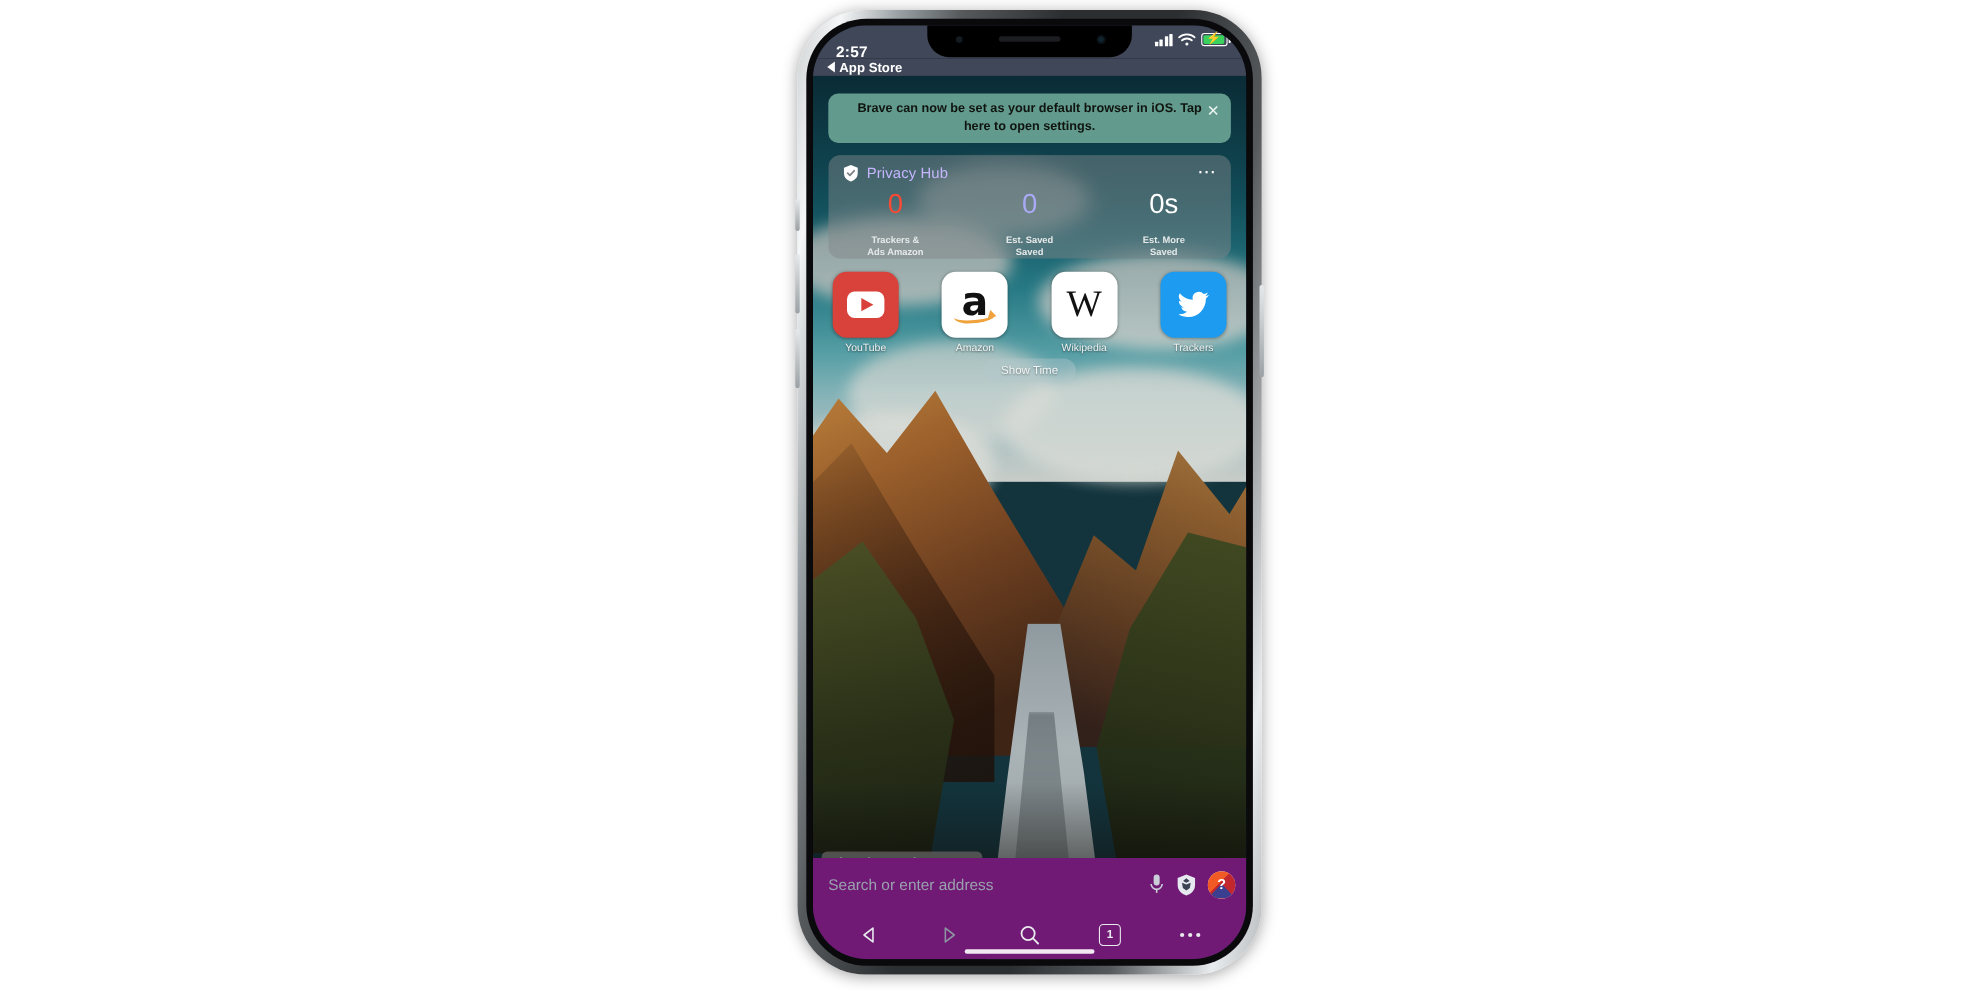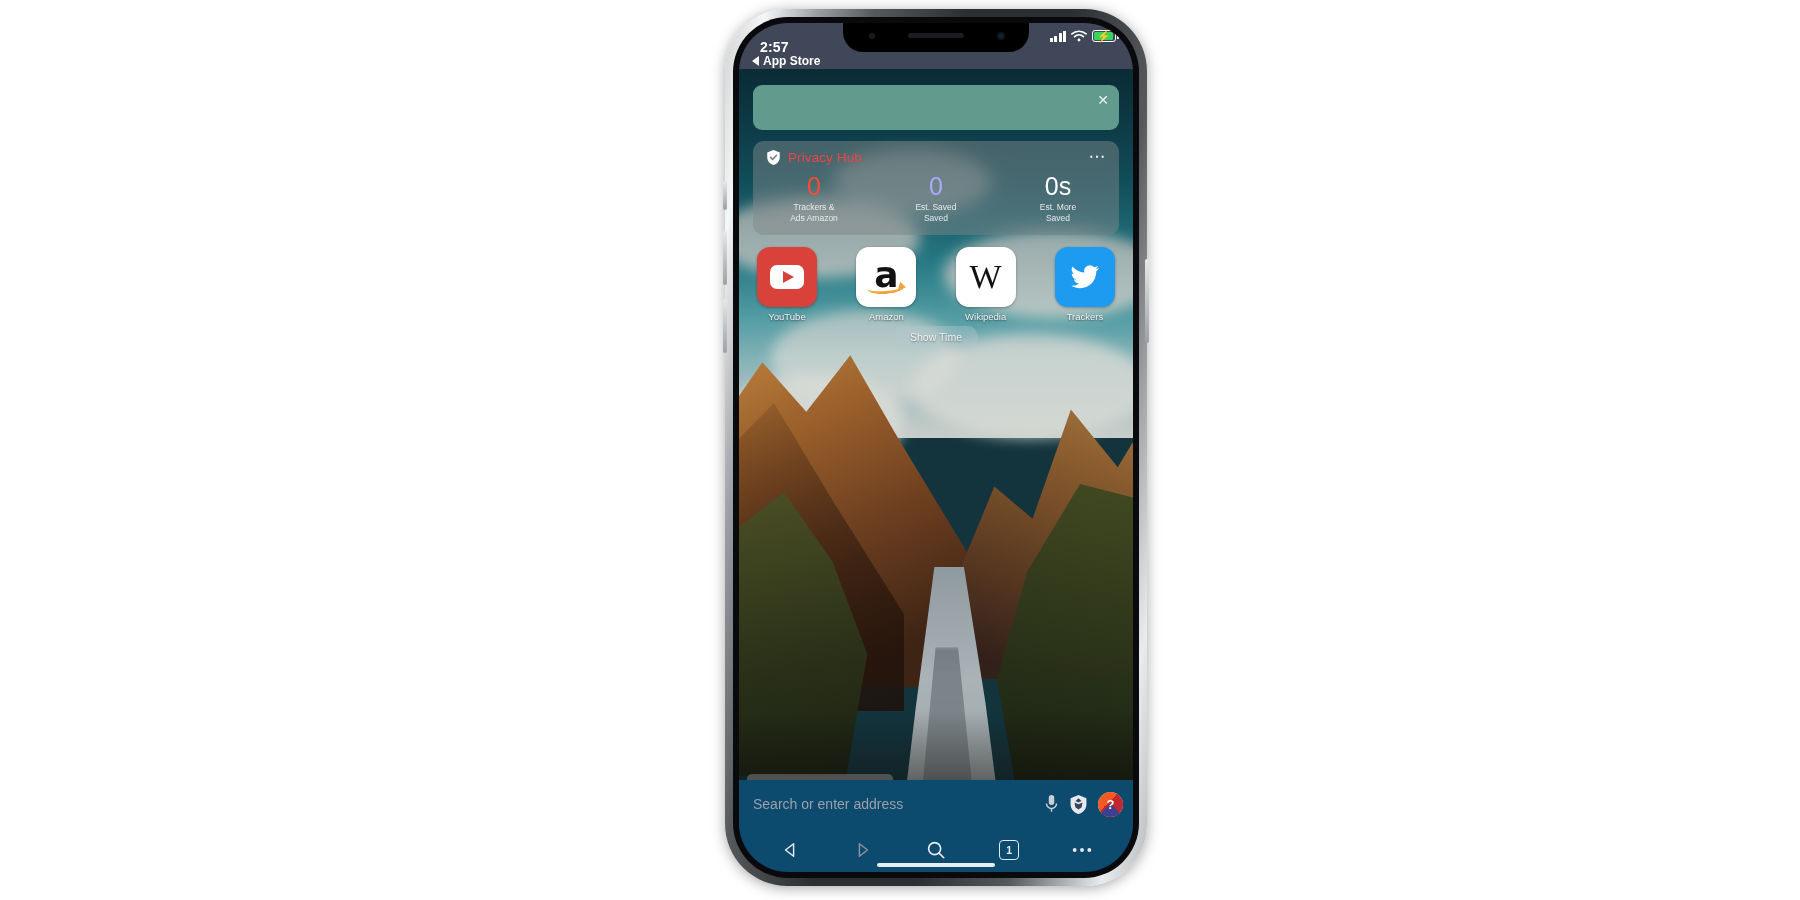--- a/index.html
+++ b/index.html
@@ -154,27 +154,27 @@
     color:#e9f2ee; font-size:14px; line-height:14px; text-align:center; cursor:pointer; }
 
   
   #privacy-hub {
     position:absolute; left:14px; top:72px; right:14px; height:94px;
     background:rgba(130,136,138,0.48); border-radius:11px; z-index:12;
     backdrop-filter:blur(6px);
   }
   #ph-head { position:absolute; left:13px; top:8px; display:flex; align-items:center; gap:7px; }
   #ph-shield { width:15px; height:17px; }
-  #ph-title { color:#ef4444; font-size:13.5px; font-weight:normal; letter-spacing:.1px; }
+  #ph-title { color:#c4b5fd; font-size:13.5px; font-weight:normal; letter-spacing:.1px; }
   #ph-more { position:absolute; right:12px; top:10px; color:#fff; font-size:17px;
     letter-spacing:1.5px; line-height:12px; cursor:pointer; }
   #ph-stats { position:absolute; left:0; right:0; top:30px; display:flex; }
   .stat { flex:1; text-align:center; }
   .stat-val { font-size:25px; font-weight:normal; line-height:30px; }
-  .stat-lbl { color:#e7eaea; font-size:8.5px; line-height:1.32; margin-top:1px; }
+  .stat-lbl { color:#e7eaea; font-size:8.5px; line-height:1.32; margin-top:12px;font-weight:bold; }
 
   
   #shortcuts { position:absolute; left:10px; right:10px; top:178px;
     display:flex; justify-content:space-between; z-index:12; }
   .sc { width:76px; text-align:center; cursor:pointer; }
   .sc-tile { width:60px; height:60px; margin:0 auto; border-radius:13px;
     display:flex; align-items:center; justify-content:center; overflow:hidden;
     box-shadow:0 1px 3px rgba(0,0,0,.3); }
   .sc-lbl { margin-top:4px; font-size:9.5px; color:#f0f2f2;
     text-shadow:0 1px 2px rgba(0,0,0,.55); }
@@ -220,21 +220,21 @@
     background:rgba(116,121,125,0.85); border-radius:10px 10px 0 0; z-index:13;
   }
   #sheet-dot { position:absolute; left:50%; transform:translateX(-50%); top:14px;
     width:7px; height:7px; border-radius:50%; background:rgba(255,255,255,.5); }
   #sheet-close { position:absolute; right:12px; top:10px; color:#fff;
     font-size:16px; font-weight:bold; line-height:16px; cursor:pointer; }
 
   
   #addressbar {
     position:absolute; left:0; right:0; bottom:0; height:92px;
-    background:#0c4a6e; z-index:20;
+    background:#701a75; z-index:20;
   }
   #urlrow { position:absolute; left:0; right:0; top:0; height:48px;
     display:flex; align-items:center; padding:0 10px; }
   #url-input { flex:1; color:#9aa0ad; font-size:14px; padding-left:4px; cursor:text; }
   .url-ico { margin-left:10px; cursor:pointer; display:flex; align-items:center; }
   #brave-shield { width:19px; height:21px; }
   #profile-badge { position:relative; width:25px; height:25px; border-radius:50%;
     overflow:hidden; background:#e2e5e8;
     display:flex; align-items:center; justify-content:center; }
   #profile-badge .tri-r{ position:absolute; left:0; top:0; width:100%; height:100%;
@@ -283,20 +283,21 @@
             <div class="ridge-right"></div>
             <div class="valley-green-l"></div>
             <div class="valley-green-r"></div>
             <div class="river"></div>
             <div class="river-dark"></div>
             <div class="foreground-dark"></div>
             <div class="topdim"></div>
           </div>
 
           <div id="notif">
+            <div id="notif-text">Brave can now be set as your default browser in iOS. Tap here to open settings.</div>
             <div id="notif-close">✕</div>
           </div>
 
           <div id="privacy-hub">
             <div id="ph-head">
               <svg id="ph-shield" viewBox="0 0 24 26">
                 <path d="M12 1 L22 5 V13 C22 19 17.5 23.5 12 25 C6.5 23.5 2 19 2 13 V5 Z" fill="#ffffff"></path>
                 <path d="M7.4 12.8 L10.6 16 L16.8 9.4" stroke="#7d8285" stroke-width="2.6" fill="none" stroke-linecap="round" stroke-linejoin="round"></path>
               </svg>
               <span id="ph-title">Privacy Hub</span>

